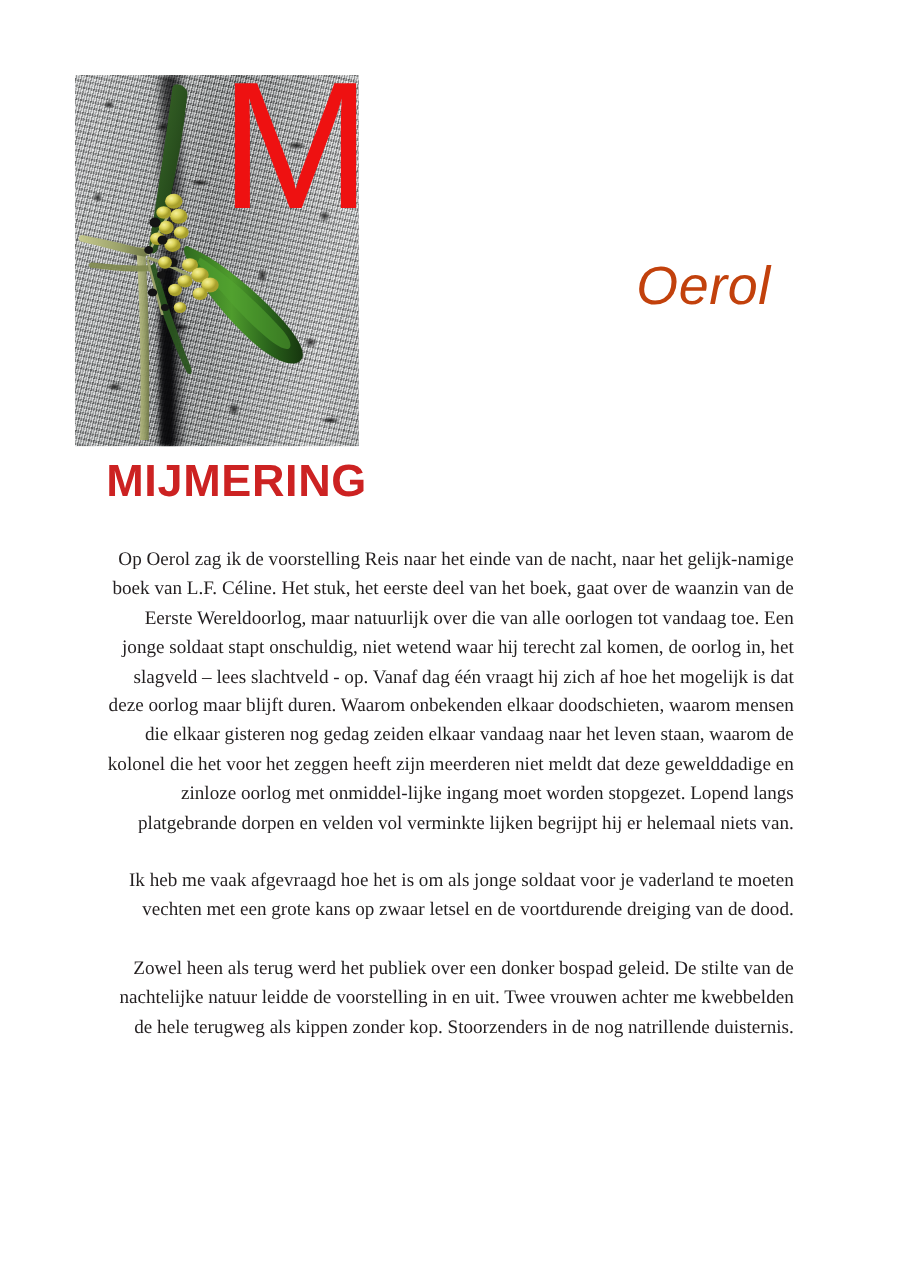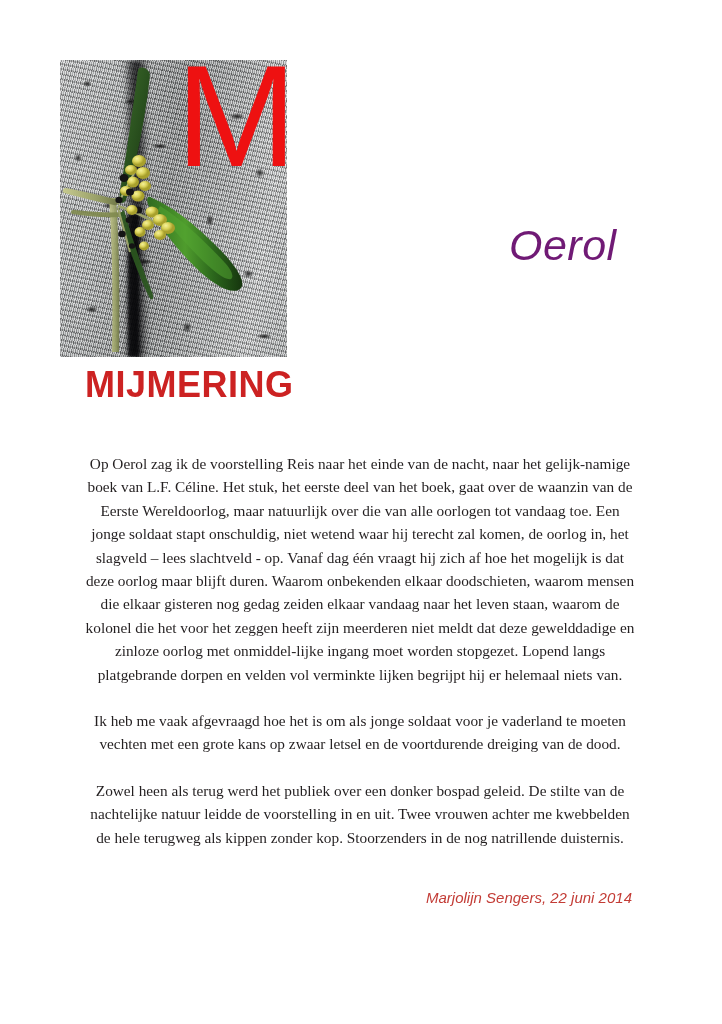--- a/index.html
+++ b/index.html
@@ -113,40 +113,40 @@
     font-size: 36px;
     font-weight: bold;
     color: #cc2222;
     letter-spacing: 0.5px;
   }
 
   
   .oerol {
     position: absolute;
     left: 509px;
-    top: 221px;
+    top: 205px;
     font-family: "Liberation Sans", sans-serif;
     font-size: 43px;
     font-style: italic;
     font-weight: normal;
-    color: #701a75;
+    color: #c2410c;
     letter-spacing: 0.5px;
   }
 
   
   .body-copy {
     position: absolute;
     left: 85px;
-    top: 452px;
+    top: 436px;
     width: 550px;
     font-family: "Liberation Serif", serif;
     font-size: 15.3px;
     line-height: 23.4px;
     color: #231f20;
-    text-align: center;
+    text-align: right;
   }
   .body-copy p {
     margin: 0 0 23px 0;
   }
 
   
   .signature {
     position: absolute;
     left: 85px;
     top: 889px;
@@ -250,15 +250,14 @@
   <div class="oerol">Oerol</div>
 
   <div class="mijmering">MIJMERING</div>
 
   <div class="body-copy">
     <p>Op Oerol zag ik de voorstelling Reis naar het einde van de nacht, naar het gelijk-namige boek van L.F. Céline. Het stuk, het eerste deel van het boek, gaat over de waanzin van de Eerste Wereldoorlog, maar natuurlijk over die van alle oorlogen tot vandaag toe. Een jonge soldaat stapt onschuldig, niet wetend waar hij terecht zal komen, de oorlog in, het slagveld – lees slachtveld - op. Vanaf dag één vraagt hij zich af hoe het mogelijk is dat deze oorlog maar blijft duren. Waarom onbekenden elkaar doodschieten,  waarom mensen die elkaar gisteren nog gedag zeiden elkaar vandaag naar het leven staan,  waarom de kolonel die het voor het zeggen heeft zijn meerderen niet meldt dat deze gewelddadige en zinloze oorlog met onmiddel-lijke ingang moet worden stopgezet. Lopend langs platgebrande dorpen en velden vol verminkte lijken begrijpt hij er helemaal niets van.</p>
     <p> Ik heb me vaak afgevraagd hoe het is om als jonge soldaat voor je vaderland te moeten vechten met een grote kans op zwaar letsel en de voortdurende dreiging van de dood.</p>
     <p>Zowel heen als terug werd het publiek over een donker bospad geleid. De stilte van de nachtelijke natuur leidde de voorstelling in en uit. Twee vrouwen achter me kwebbelden de hele terugweg als kippen zonder kop. Stoorzenders in de nog natrillende duisternis.</p>
   </div>
 
-  <div class="signature">Marjolijn Sengers, 22 juni 2014</div>
 
 </div>
 
 </body></html>

